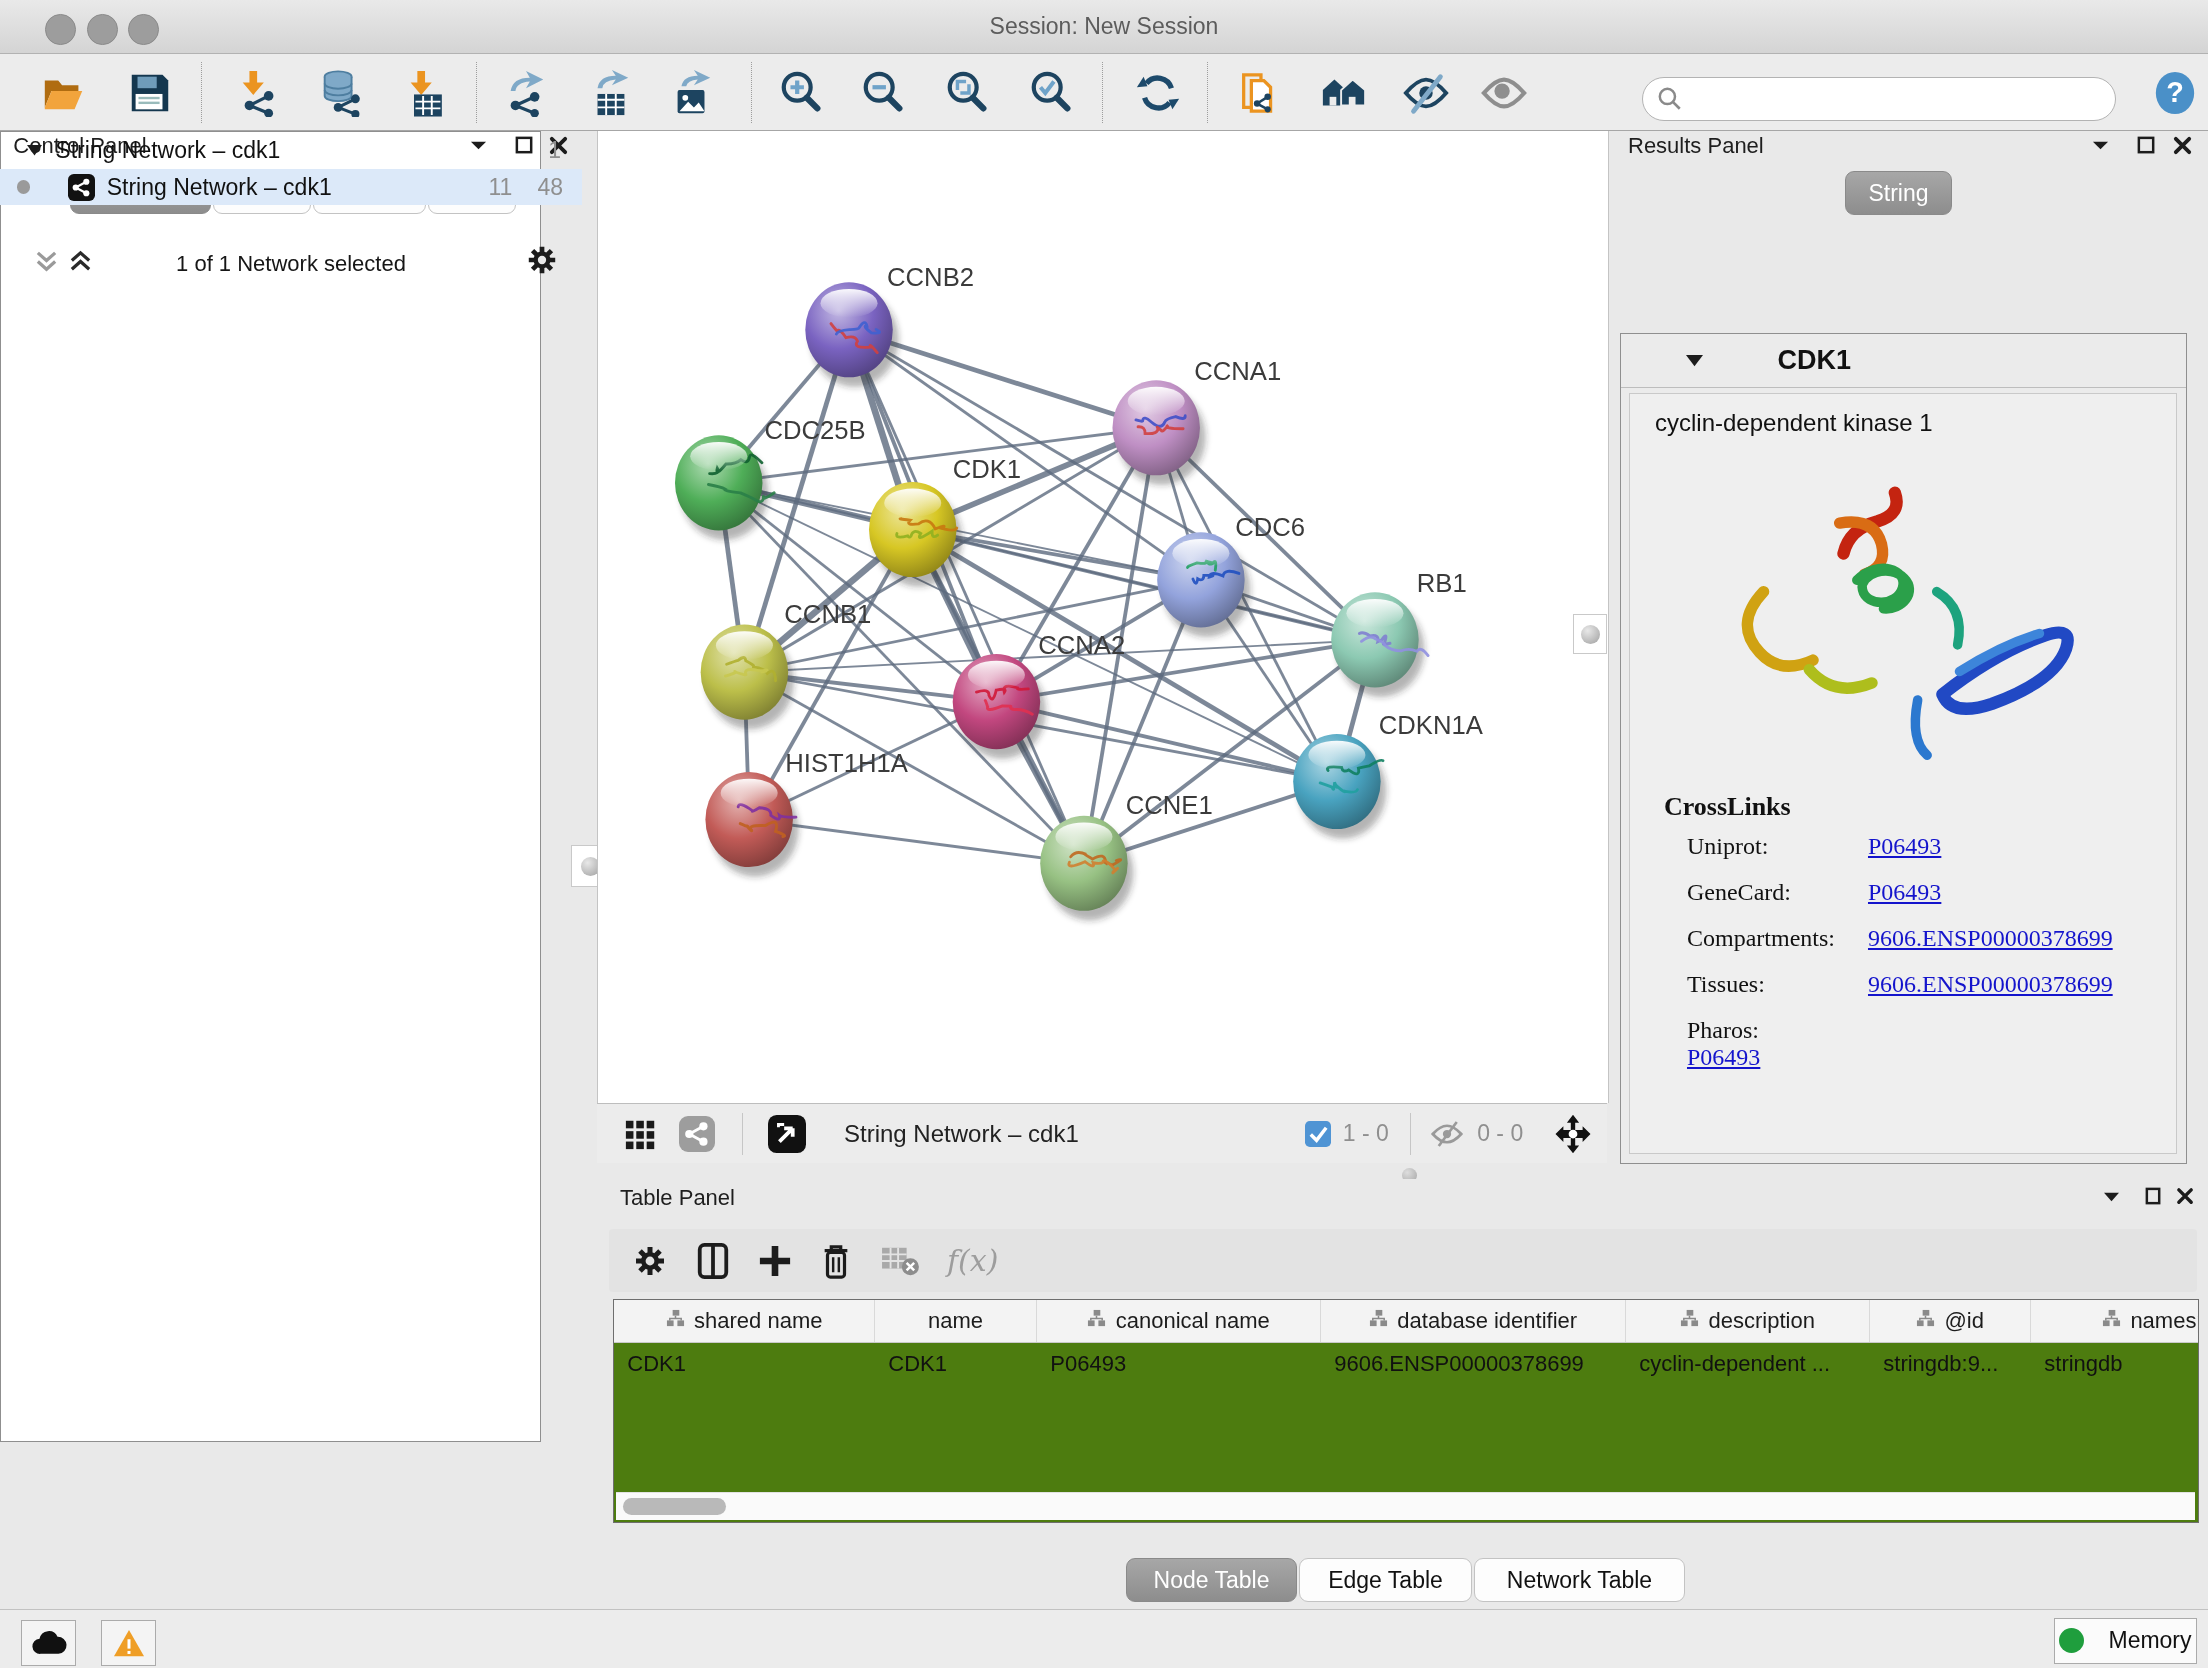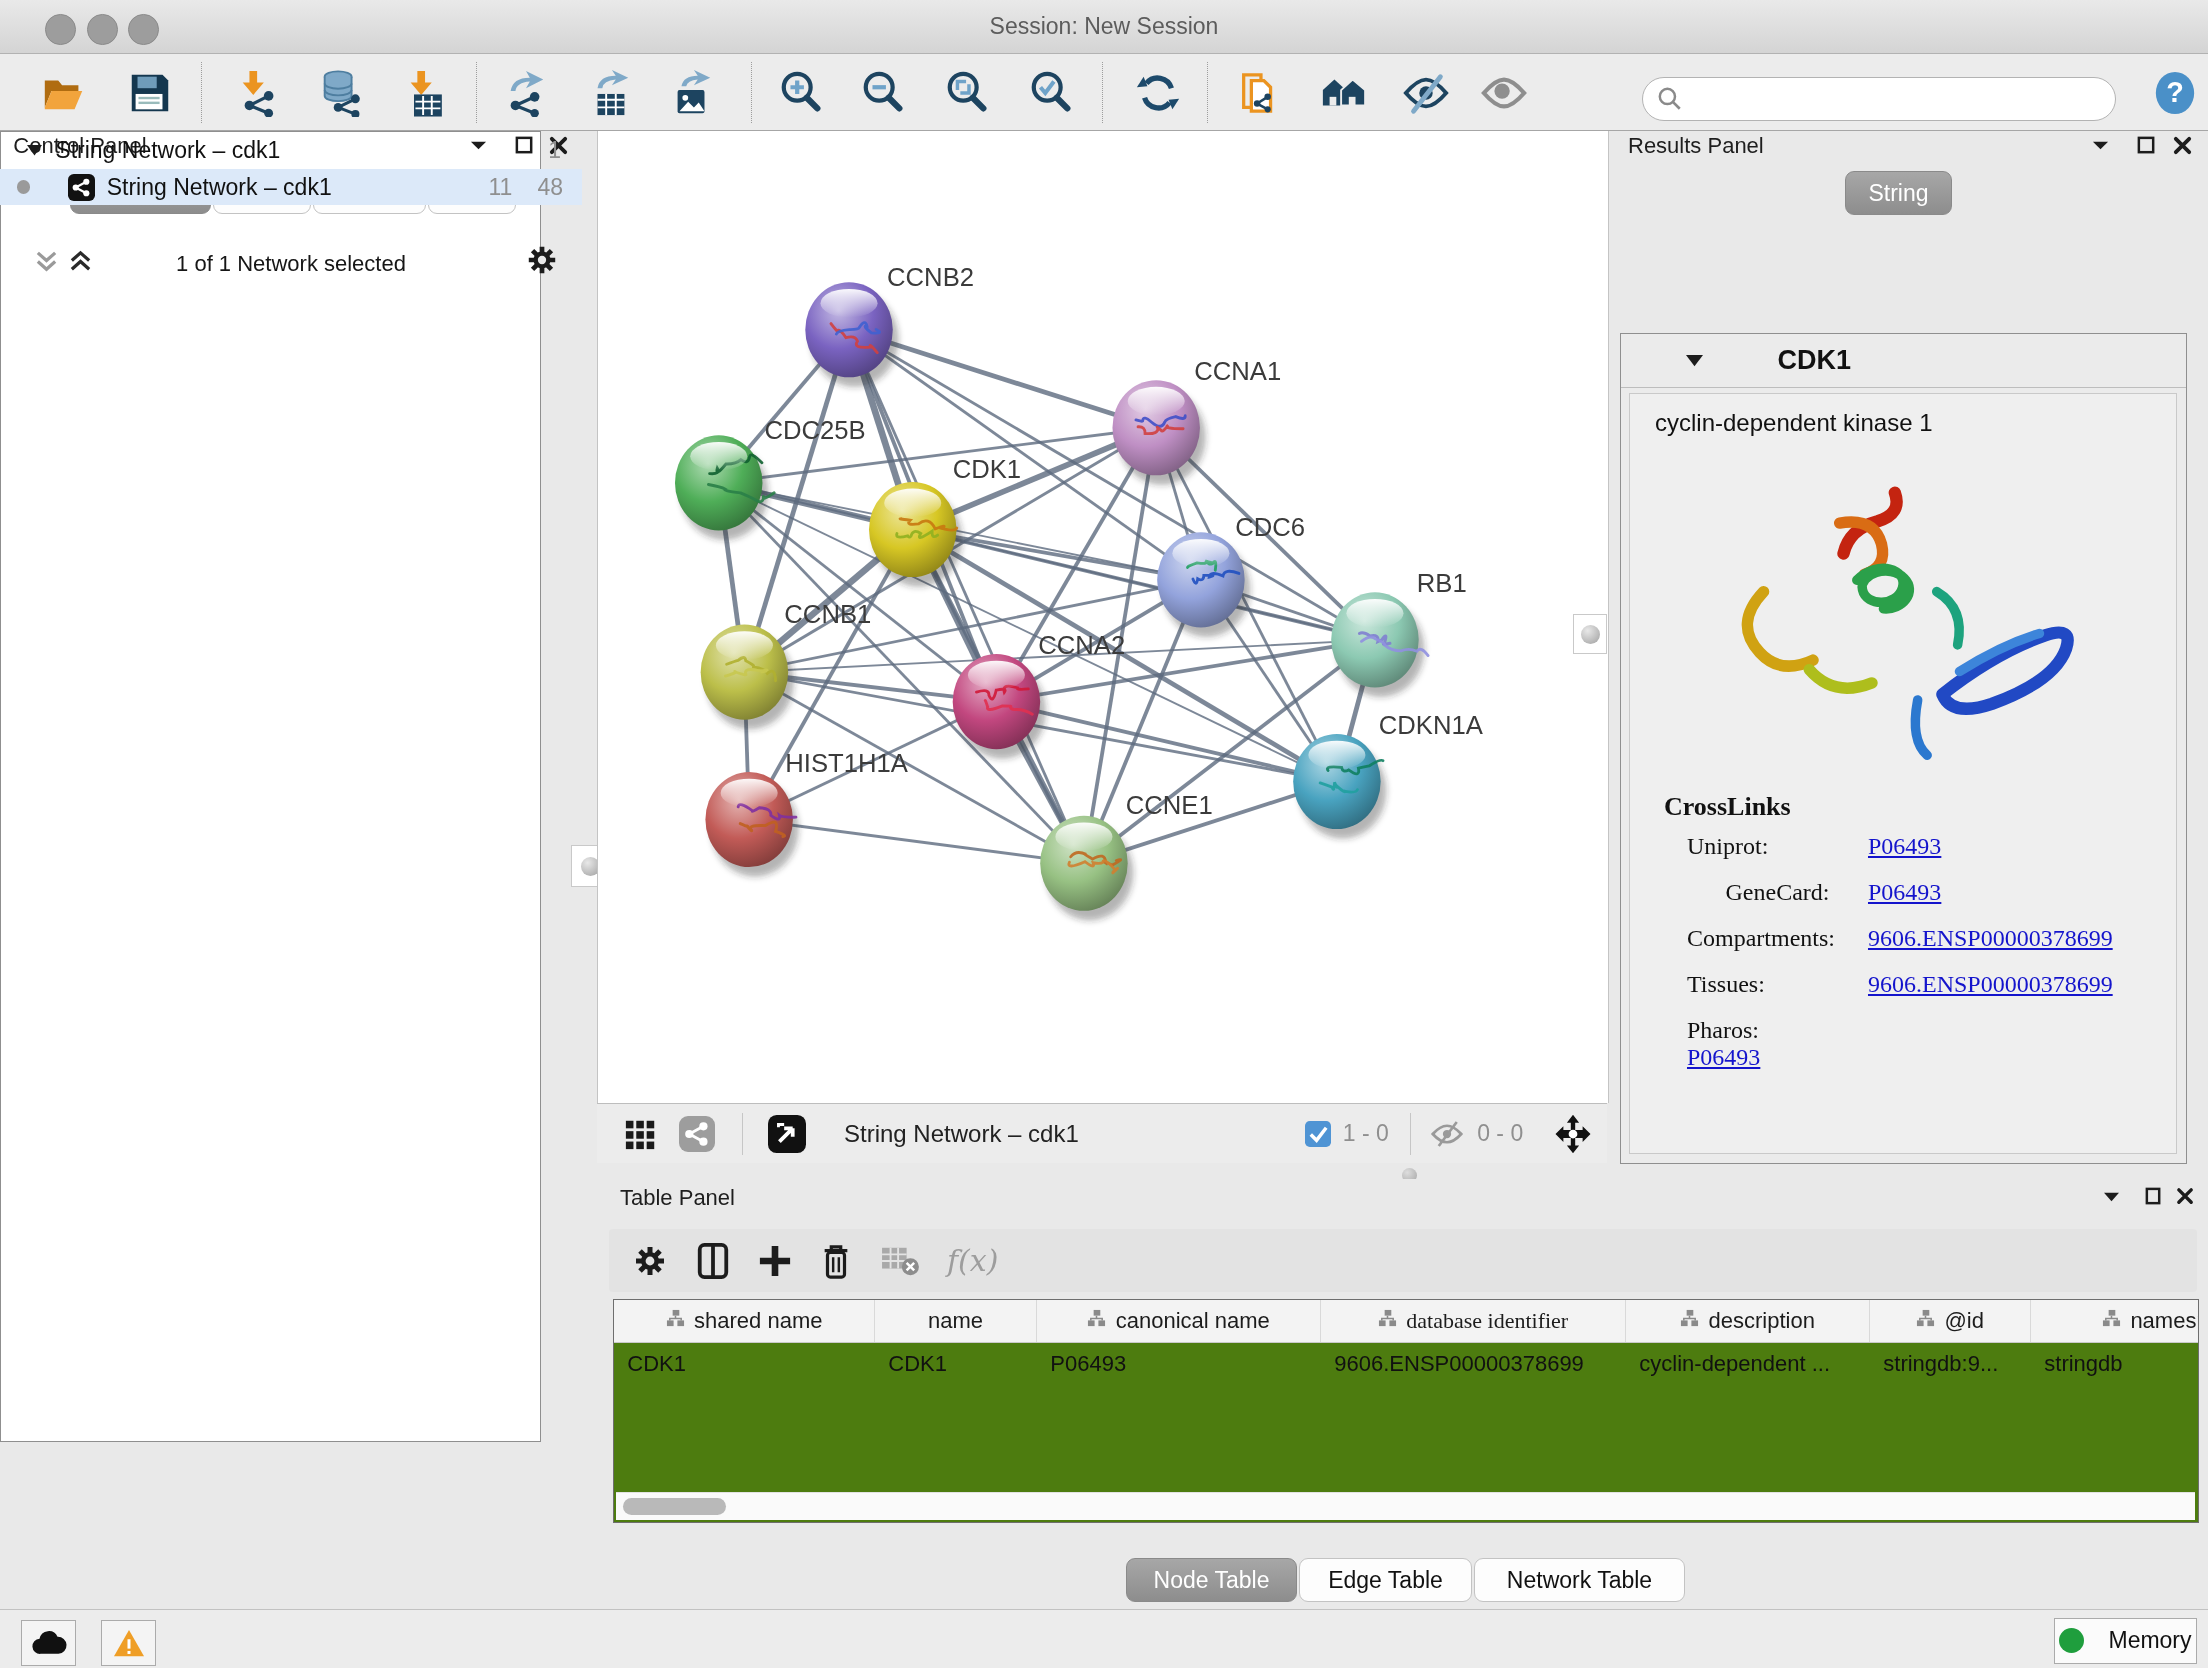--- a/index.html
+++ b/index.html
@@ -645,21 +645,21 @@
             <path d="M232 246q-8 42 10 58" stroke="#2b78cf" stroke-width="10"></path>
           </g>
         </svg>
 
         <div class="serif" style="position:absolute;left:34px;top:398px;font-size:26px;font-weight:bold;color:#111">CrossLinks</div>
         <div id="xlinks" style="position:absolute;left:57px;top:439px;width:476px">
             <div class="serif" style="display: flex; margin-bottom: 19px; font-size: 24px; color: rgb(17, 17, 17);">
               <span style="width: 181px;">Uniprot:</span>
               <a class="xlink serif" href="#">P06493</a>
             </div>
-            <div class="serif" style="display: flex; margin-bottom: 19px; font-size: 24px; color: rgb(17, 17, 17); text-align: center;">
+            <div class="serif" style="display: flex; margin-bottom: 19px; font-size: 24px; color: rgb(17, 17, 17);">
               <span style="width: 181px;">GeneCard:</span>
               <a class="xlink serif" href="#">P06493</a>
             </div>
             <div class="serif" style="display: flex; margin-bottom: 19px; font-size: 24px; color: rgb(17, 17, 17);">
               <span style="width: 181px;">Compartments:</span>
               <a class="xlink serif" href="#">9606.ENSP00000378699</a>
             </div>
             <div class="serif" style="display: flex; margin-bottom: 19px; font-size: 24px; color: rgb(17, 17, 17);">
               <span style="width: 181px;">Tissues:</span>
               <a class="xlink serif" href="#">9606.ENSP00000378699</a>
@@ -753,21 +753,21 @@
           <span><svg width="19" height="19" viewBox="0 0 20 20">
               <g fill="#8a8a8a">
                 <rect x="7" y="1" width="7" height="6"></rect>
                 <rect x="1" y="12" width="7" height="6"></rect>
                 <rect x="12" y="12" width="7" height="6"></rect>
                 <path d="M10 7v3M4 12v-2h12v2" stroke="#8a8a8a" stroke-width="1.6" fill="none"></path>
               </g>
             </svg></span>
           <span>canonical name</span>
         </div>
-        <div class="th-cell" style="width: 305px; font-family: Liberation Serif, serif;">
+        <div class="th-cell" style="width: 305px;">
           <span><svg width="19" height="19" viewBox="0 0 20 20">
               <g fill="#8a8a8a">
                 <rect x="7" y="1" width="7" height="6"></rect>
                 <rect x="1" y="12" width="7" height="6"></rect>
                 <rect x="12" y="12" width="7" height="6"></rect>
                 <path d="M10 7v3M4 12v-2h12v2" stroke="#8a8a8a" stroke-width="1.6" fill="none"></path>
               </g>
             </svg></span>
           <span>database identifier</span>
         </div>

